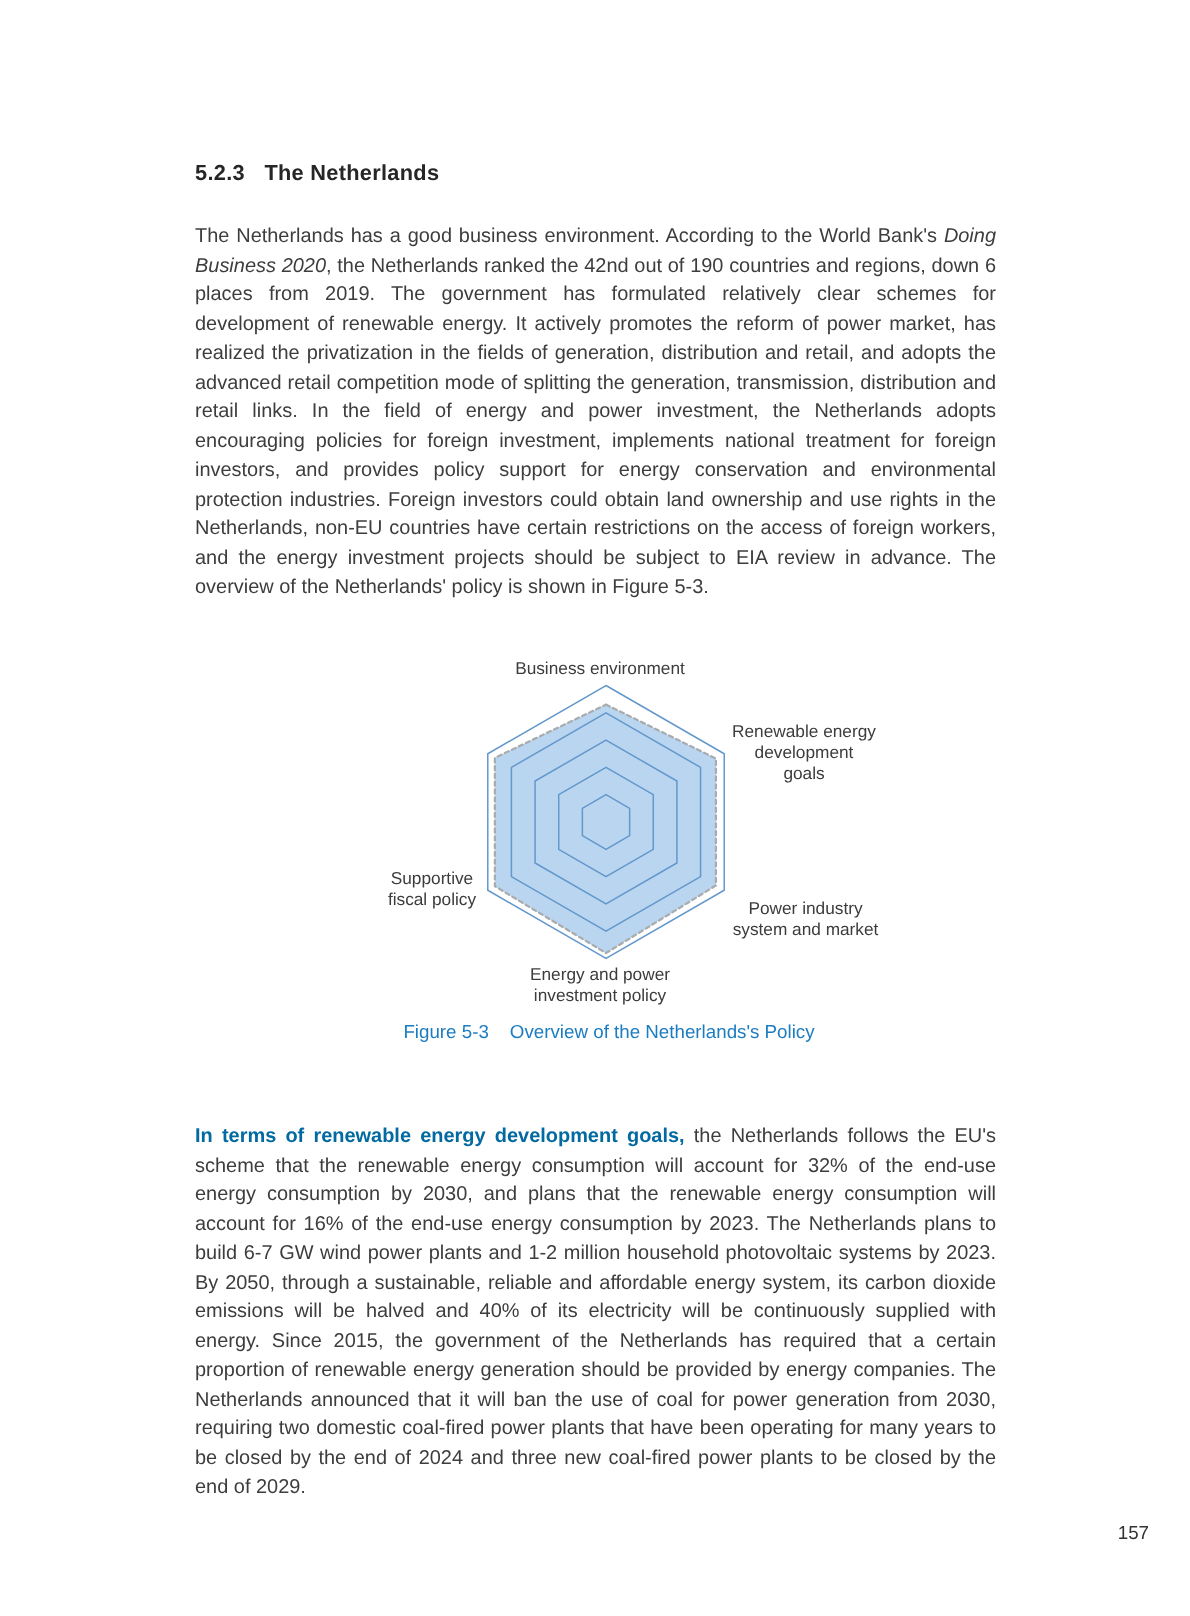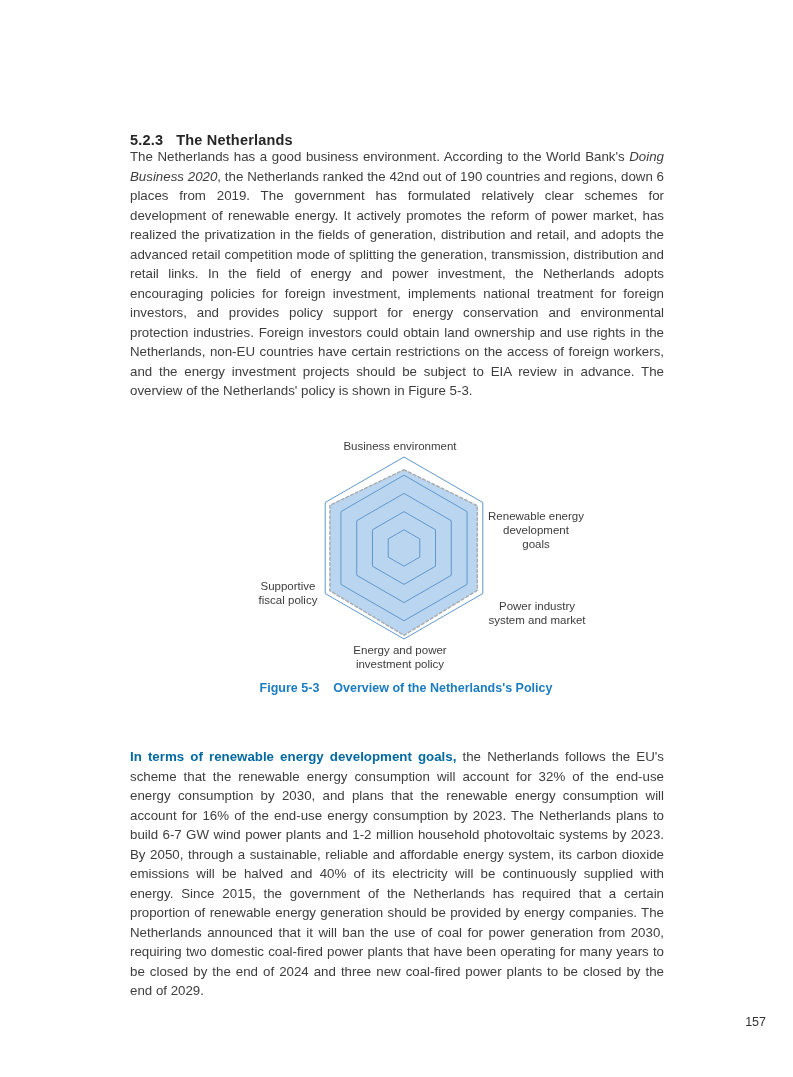--- a/index.html
+++ b/index.html
@@ -14,21 +14,20 @@
     overflow: hidden;
   }
   .heading {
     position: absolute;
     left: 130px;
     top: 108px;
     font-size: 14.5px;
     font-weight: bold;
     color: #262626;
     letter-spacing: 0.2px;
-    margin-top: 24px;
   }
   .heading .num { margin-right: 13px; }
   .body-par {
     position: absolute;
     left: 130px;
     width: 534px;
     font-size: 13.3px;
     line-height: 19.5px;
     text-align: justify;
     color: #3d3d3d;
@@ -44,33 +43,33 @@
   .axis-label {
     position: absolute;
     transform: translateX(-50%);
     text-align: center;
     white-space: pre-line;
     font-size: 11.5px;
     line-height: 14px;
     color: #3c3c3c;
   }
   .lbl-top    { left: 400px; top: 439px; }
-  .lbl-ur     { left: 536px; top: 481px; margin-top: 28px; }
+  .lbl-ur     { left: 536px; top: 481px; }
   .lbl-lr     { left: 537px; top: 579px; margin-top: 20px; }
   .lbl-bottom { left: 400px; top: 643px; }
   .lbl-ll     { left: 288px; top: 579px; }
   .lbl-ul     { left: 277px; top: 481px; }
   .figure-caption {
     position: absolute;
     left: 406px;
     top: 681px;
     transform: translateX(-50%);
     white-space: nowrap;
     font-size: 12.5px;
-    font-weight: bold;
+    font-weight: normal;
     color: #1b7cc2;
   }
   .figure-caption .cap-label { margin-right: 14px; }
   .page-number {
     position: absolute;
     right: 27px;
     top: 1015px;
     font-size: 12.5px;
     color: #333333;
   }

